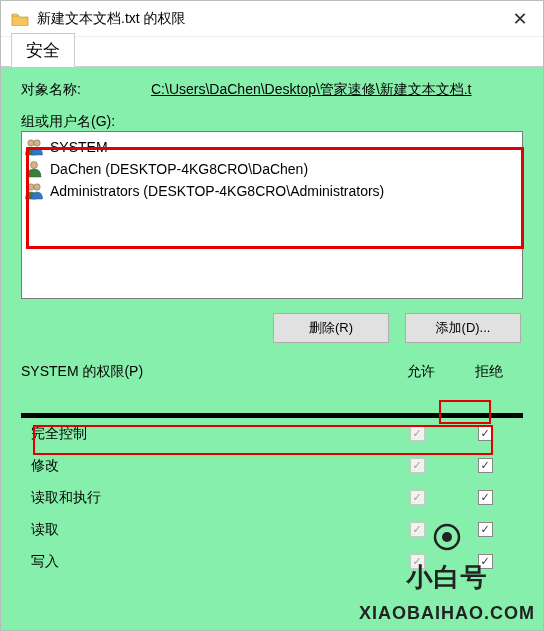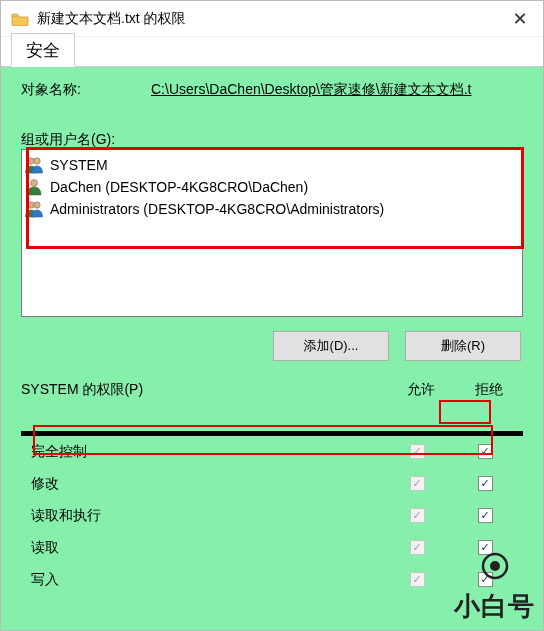--- a/index.html
+++ b/index.html
@@ -10,21 +10,21 @@
   .titlebar { height: 36px; display: flex; align-items: center; padding: 0 0 0 10px; background: #fff; border-bottom: 1px solid #eee; }
   .titlebar .icon { width: 18px; height: 14px; display: inline-block; margin-right: 8px; }
   .titlebar .title { font-size: 14px; flex: 1; color: #000; }
   .close-btn { width: 46px; height: 36px; display: flex; align-items: center; justify-content: center; font-size: 18px; color: #333; cursor: pointer; }
 
   .tab-strip { height: 30px; padding-left: 10px; background: #fff; display: flex; align-items: flex-end; border-bottom: 1px solid #ccc; }
   .tab { padding: 5px 14px 4px; font-size: 17px; background: #fff; border: 1px solid #ccc; border-bottom: 1px solid #fff; margin-bottom: -1px; cursor: pointer; }
 
   .content { padding: 14px 20px 0 20px; font-size: 14px; color: #000; }
 
-  .row { display: flex; margin-bottom: 32px; align-items: flex-end; }
+  .row { display: flex; margin-bottom: 14px; align-items: flex-end; }
   .row .label { width: 130px; }
   .row .value { flex: 1; white-space: nowrap; overflow: hidden; text-decoration: underline; }
 
   .group-label { margin-bottom: 0; }
   .user-list { border: 1px solid #7a7a7a; height: 168px; background: #fff; padding: 4px 0; overflow: auto; }
   .user-item { display: flex; align-items: center; padding: 2px 2px; cursor: pointer; }
   .user-item .uicon { width: 20px; height: 18px; margin-right: 6px; display: inline-flex; }
   .user-item .utext { font-size: 14px; }
 
   .hl-red-thick { position: absolute; border: 3px solid #e20000; pointer-events: none; }
@@ -114,22 +114,22 @@
                 <circle cx="13" cy="5" r="3.2" fill="#d6b28a" stroke="#7a5c36" stroke-width="0.5"></circle>
                 <path d="M7.5 17 q0 -7 5.5 -7 q5.5 0 5.5 7 z" fill="#3178c3" stroke="#215890" stroke-width="0.5"></path>
               </g>
             </svg>
           </span>
           <span class="utext">Administrators (DESKTOP-4KG8CRO\Administrators)</span>
         </div>
       </div>
 
     <div class="btn-row">
+      <button class="btn">删除(R)</button>
       <button class="btn">添加(D)...</button>
-      <button class="btn">删除(R)</button>
     </div>
 
     <div class="perm-header">
       <div class="ph-label">SYSTEM 的权限(P)</div>
       <div class="ph-col">允许</div>
       <div class="ph-col">拒绝</div>
     </div>
 
     <div class="perm-list" id="perm-list">
         <div class="perm-row">
@@ -207,15 +207,16 @@
 
   <div class="watermark">
     <span class="ring">
       <svg viewBox="0 0 30 30">
           <circle cx="15" cy="15" r="12" fill="none" stroke="#222" stroke-width="2.5"></circle>
           <circle cx="15" cy="15" r="5" fill="#222"></circle>
           <path d="M4 15 a11 11 0 0 1 0 0" stroke="#222" stroke-width="2" fill="none"></path>
         </svg>
     </span>
     <span class="wm1">小白号</span>
+    <span class="wm2">XIAOBAIHAO.COM</span>
   </div>
 
 </div>
 
 </body></html>

